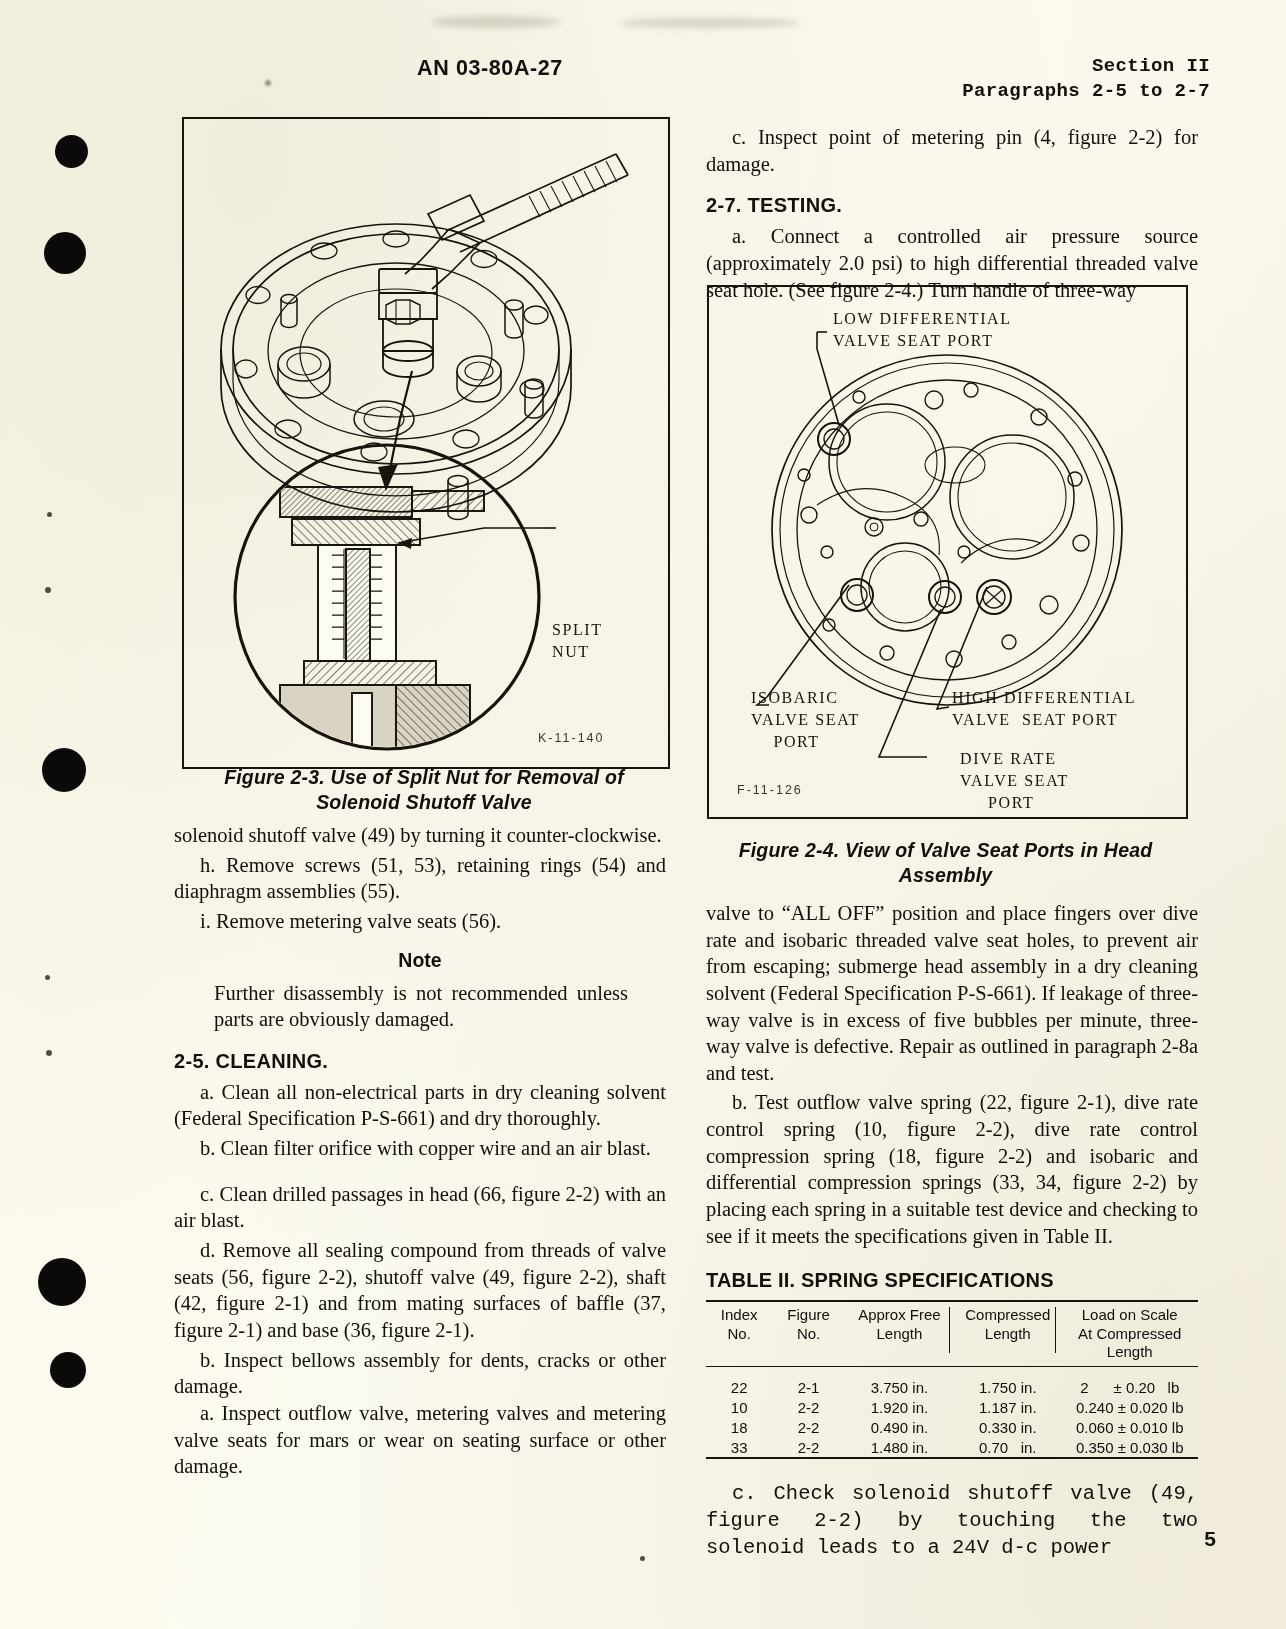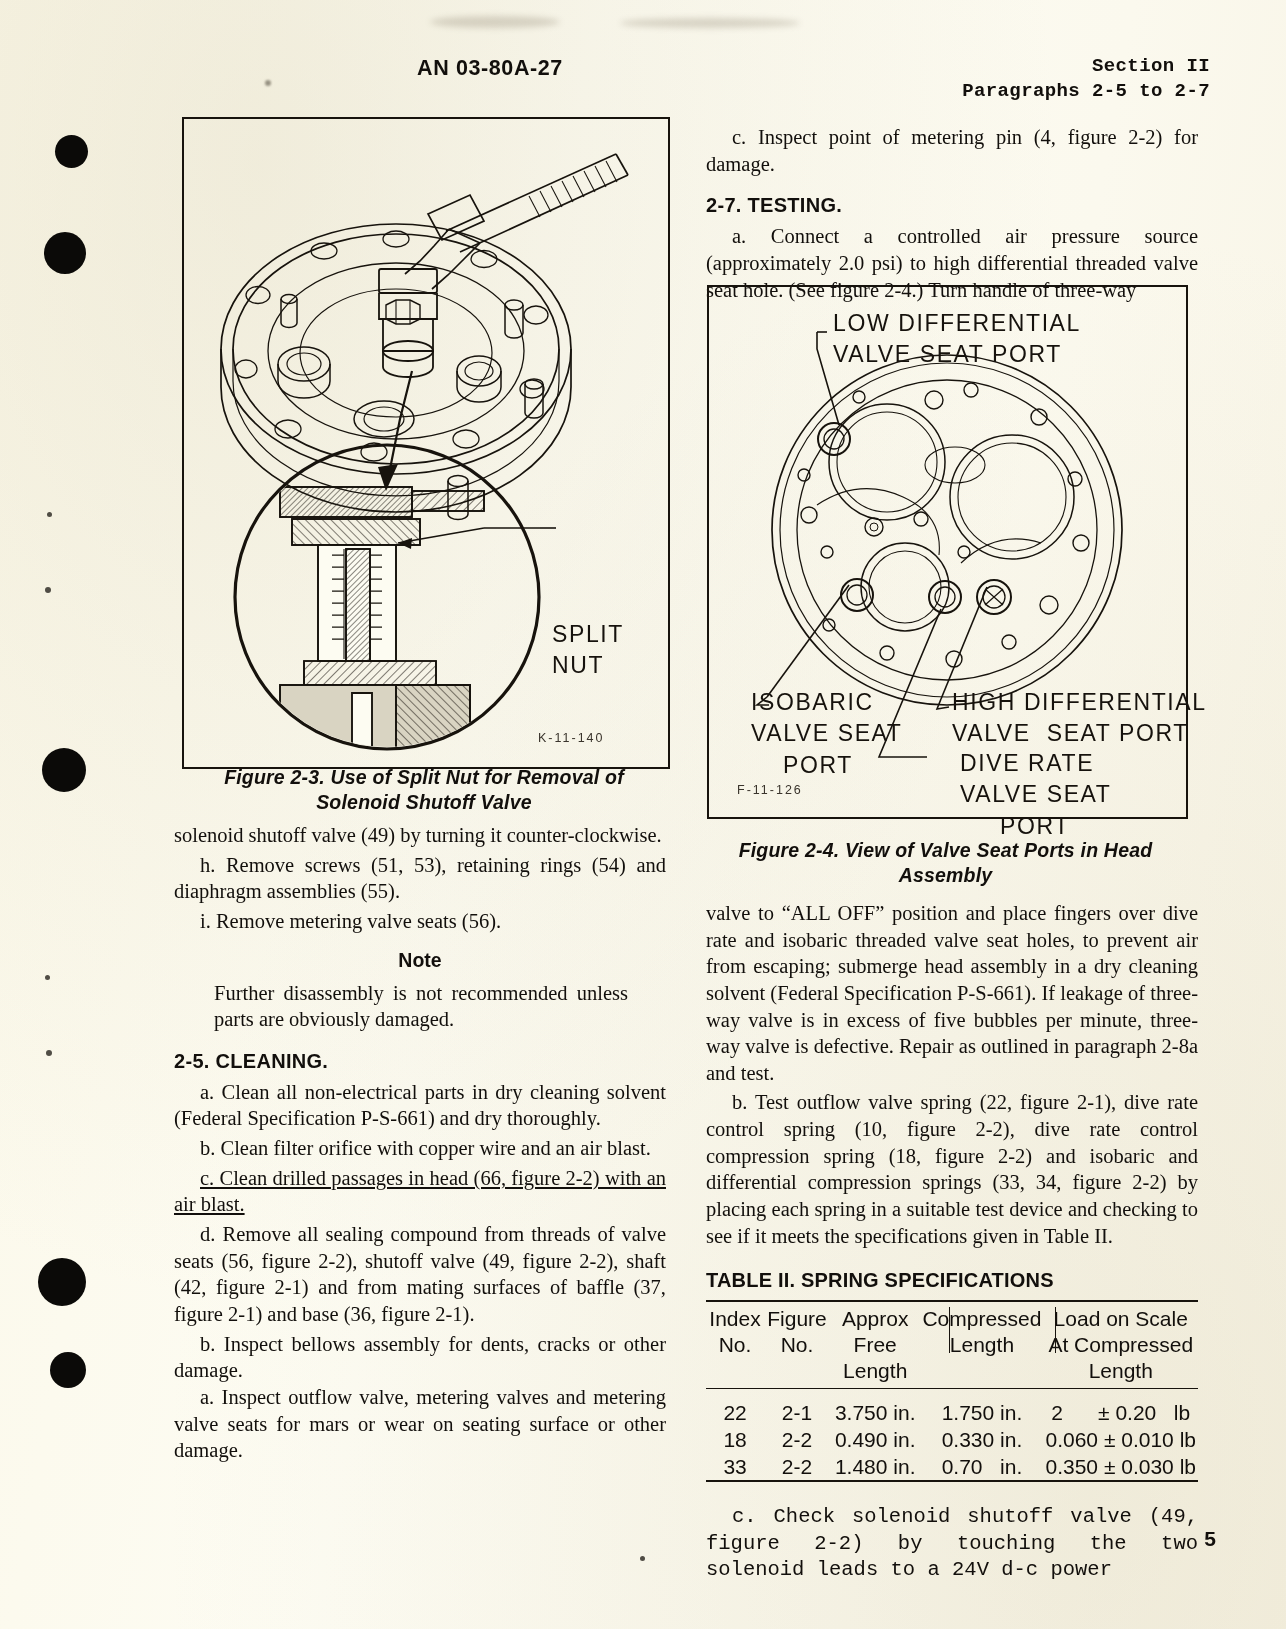--- a/index.html
+++ b/index.html
@@ -77,34 +77,34 @@
     font-weight:bold; font-style:italic;
     font-size:19.5px; line-height:1.28; letter-spacing:.2px;
   }
   .figid {
     position:absolute;
     font-family:"Liberation Sans", sans-serif;
     font-size:12.5px; letter-spacing:2px; color:#3a342c;
   }
   .calloutTxt {
     position:absolute;
-    font-family:Liberation Sans, sans-serif;
-    font-size:23px; letter-spacing:1.6px; line-height:1.36;
+    font-family:Liberation Serif, serif;
+    font-size:16px; letter-spacing:1.6px; line-height:1.36;
     color:#16120d; white-space:pre;
   }
 
   
   .tbl-title {
     font-family:"Liberation Sans", sans-serif;
     font-weight:bold; font-size:20px; letter-spacing:.2px; margin:20px 0 8px 0;
   }
   table.spec {
     border-collapse:collapse; width:492px;
     font-family:"Liberation Sans", sans-serif;
-    font-size:21px;
+    font-size:15px;
   }
   table.spec th {
     font-weight:normal; padding:4px 2px 5px 2px;
     line-height:1.22; vertical-align:top;
   }
   table.spec td { padding:1.5px 2px; text-align:center; white-space:pre; }
   .rule-top  { border-top:2.4px solid #17130d; }
   .rule-mid  { border-top:1.6px solid #17130d; }
   .rule-bot  { border-top:2.4px solid #17130d; }
   .hdrrow th { border-bottom:none; }
@@ -308,21 +308,21 @@
     <p class="body noind">solenoid shutoff valve (49) by turning it counter-clockwise.</p>
     <p class="body" style="margin-top:3px;">h. Remove screws (51, 53), retaining rings (54) and diaphragm assemblies (55).</p>
     <p class="body" style="margin-top:3px;">i. Remove metering valve seats (56).</p>
 
     <div class="note-head">Note</div>
     <div class="note-body">Further disassembly is not recommended unless parts are obviously damaged.</div>
 
     <h3 class="sec">2-5. CLEANING.</h3>
     <p class="body">a. Clean all non-electrical parts in dry cleaning solvent (Federal Specification P-S-661) and dry thoroughly.</p>
     <p class="body" style="margin-top:3px;">b. Clean filter orifice with copper wire and an air blast.</p>
-    <p class="body" style="margin-top:3px;text-decoration:underline;">c. Clean drilled passages in head (66, figure 2-2) with an air blast.</p>
+    <p class="body" style="margin-top:19px;">c. Clean drilled passages in head (66, figure 2-2) with an air blast.</p>
     <p class="body" style="margin-top:3px;">d. Remove all sealing compound from threads of valve seats (56, figure 2-2), shutoff valve (49, figure 2-2), shaft (42, figure 2-1) and from mating surfaces of baffle (37, figure 2-1) and base (36, figure 2-1).</p>
 
     <p class="body" style="margin-top:3px;">b. Inspect bellows assembly for dents, cracks or other damage.</p>
     <p class="body">a. Inspect outflow valve, metering valves and metering valve seats for mars or wear on seating surface or other damage.</p>
   </div>
 
   <div class="col col-r" style="top:124px;">
     <p class="body">c. Inspect point of metering pin (4, figure 2-2) for damage.</p>
     <h3 class="sec">2-7. TESTING.</h3>
     <p class="body">a. Connect a controlled air pressure source (approximately 2.0 psi) to high differential threaded valve seat hole. (See figure 2-4.) Turn handle of three-way</p>
@@ -444,20 +444,27 @@
       </thead>
       <tbody>
         <tr>
           <td>22</td>
           <td>2-1</td>
           <td>3.750 in.</td>
           <td>1.750 in.</td>
           <td>2      ± 0.20   lb</td>
         </tr>
         <tr>
+          <td>10</td>
+          <td>2-2</td>
+          <td>1.920 in.</td>
+          <td>1.187 in.</td>
+          <td>0.240 ± 0.020 lb</td>
+        </tr>
+        <tr>
           <td>18</td>
           <td>2-2</td>
           <td>0.490 in.</td>
           <td>0.330 in.</td>
           <td>0.060 ± 0.010 lb</td>
         </tr>
         <tr>
           <td>33</td>
           <td>2-2</td>
           <td>1.480 in.</td>

